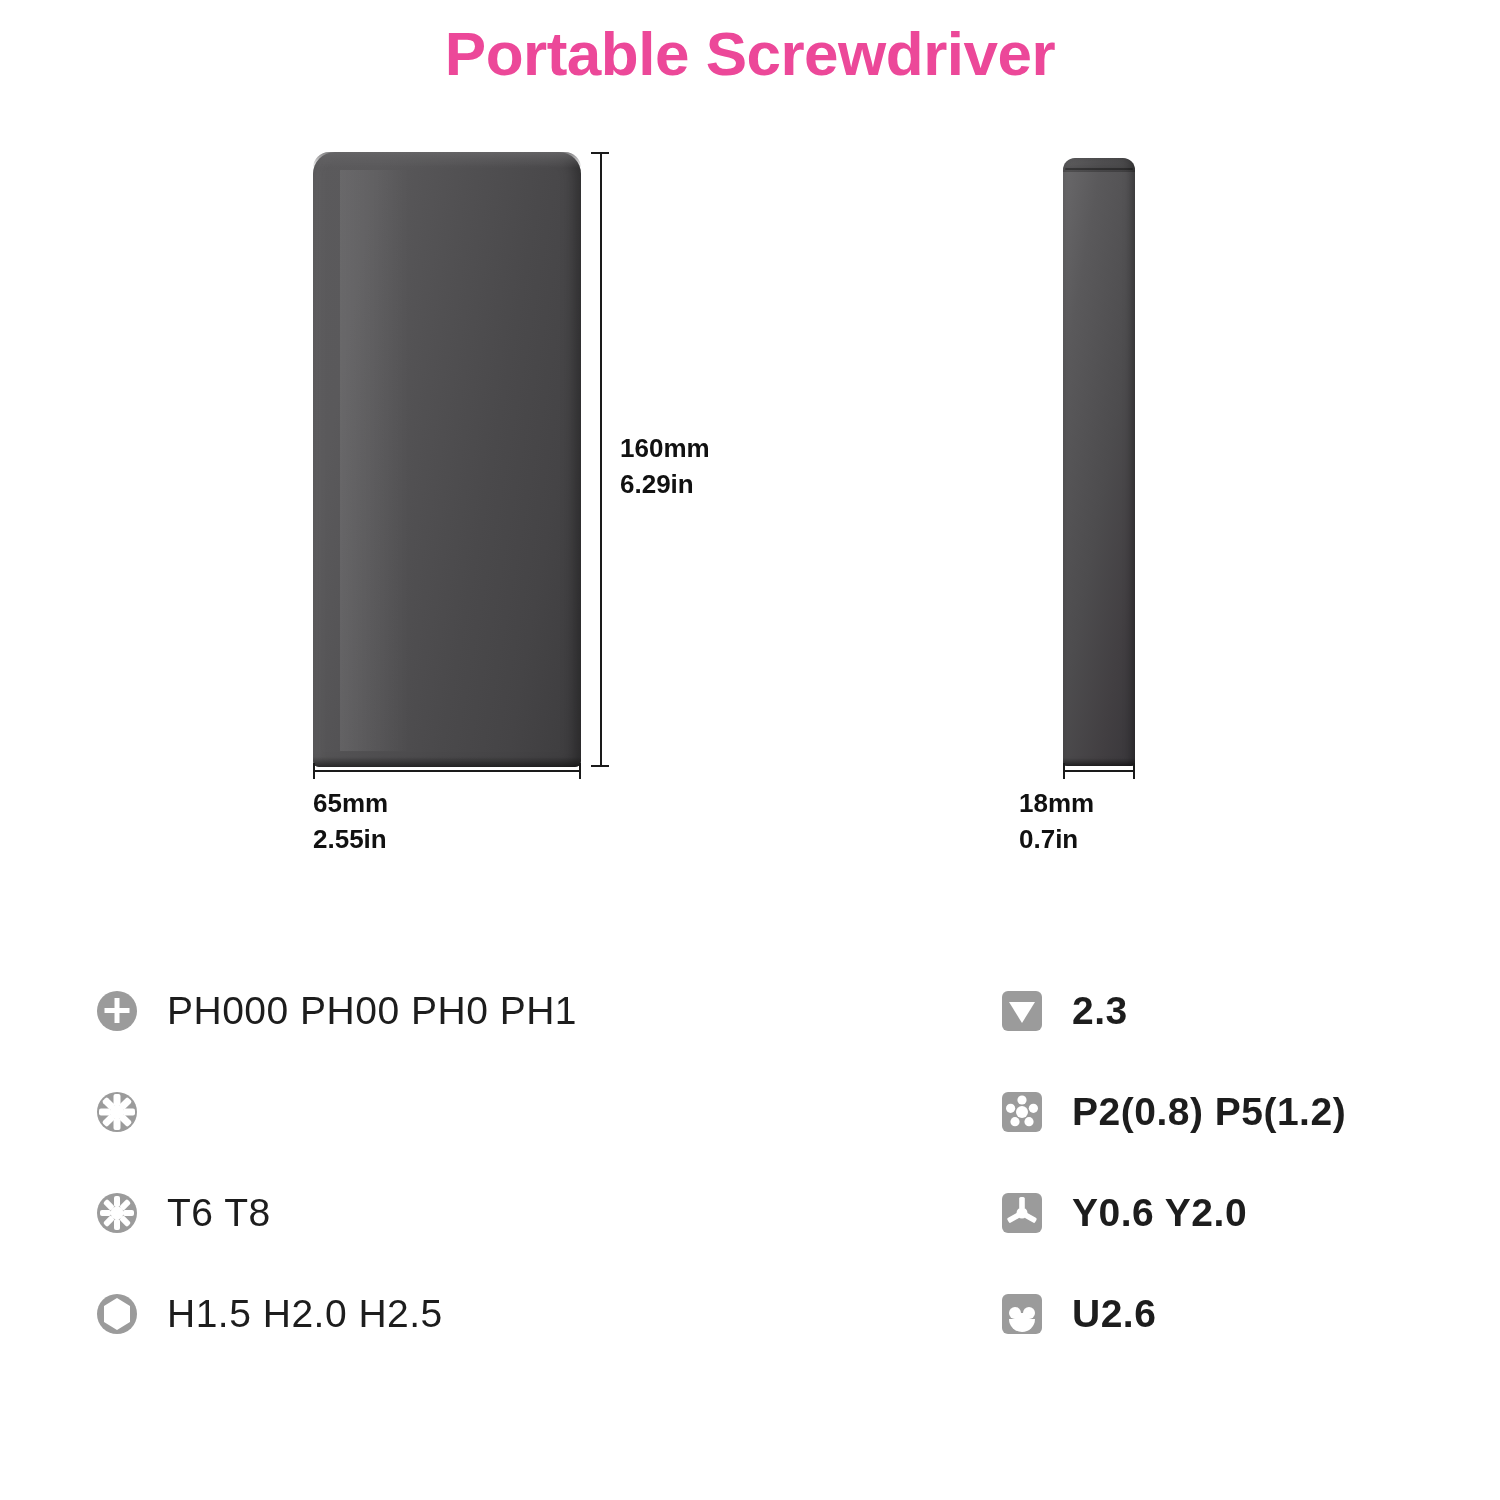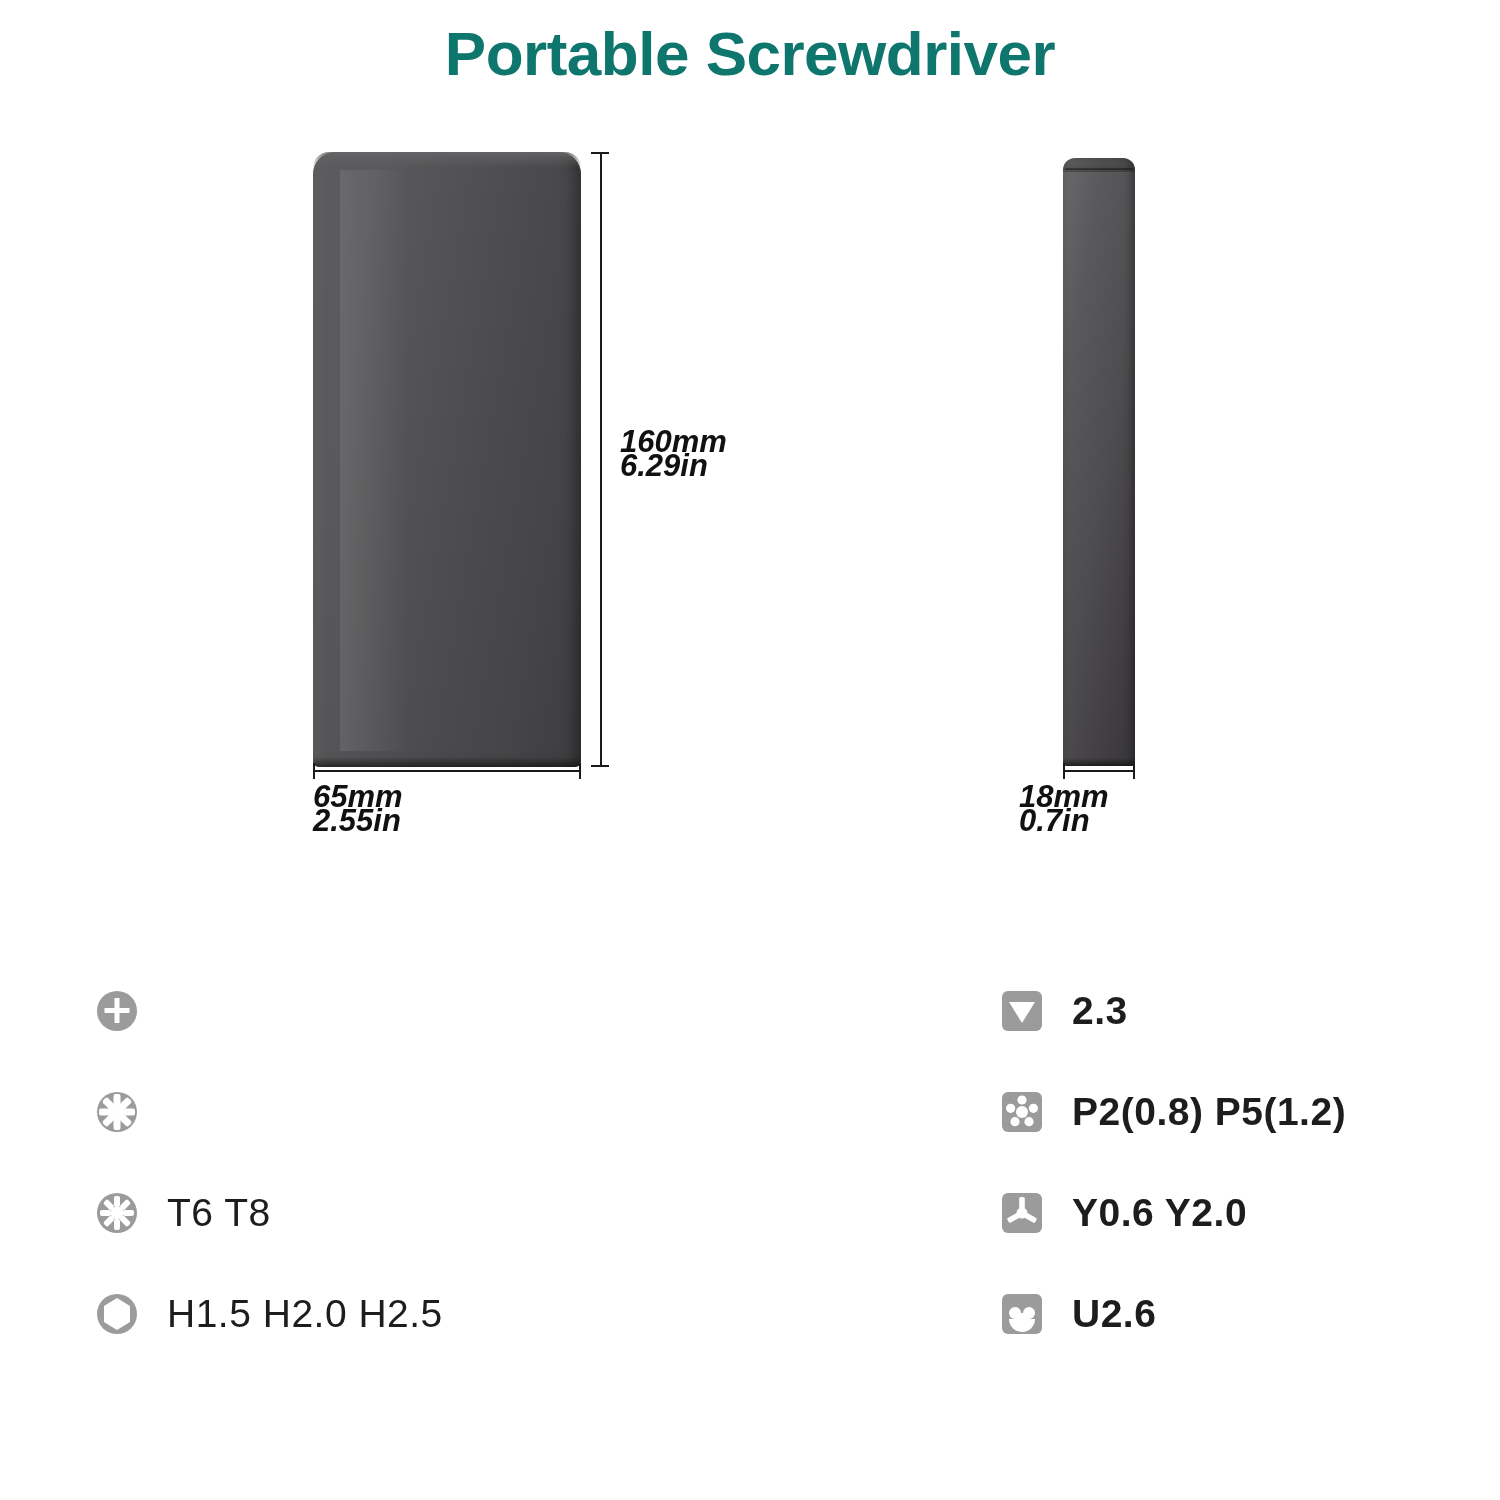--- a/index.html
+++ b/index.html
@@ -19,21 +19,21 @@
   
   .title {
     position: absolute;
     top: 18px;
     left: 0;
     width: 1500px;
     text-align: center;
     font-size: 62px;
     font-weight: bold;
     letter-spacing: -0.5px;
-    color: #0f766e;
+    color: #ec4899;
   }
 
   
   .product-area {
     position: absolute;
     top: 140px;
     left: 0;
     width: 1500px;
     height: 730px;
   }
@@ -143,24 +143,23 @@
     background: #1a1a1a;
   }
   .dim-tick-v {
     position: absolute;
     width: 2px;
     height: 16px;
     background: #1a1a1a;
   }
   .dim-label {
     position: absolute;
-    font-style: italic;
     font-weight: bold;
-    font-size: 31px;
-    line-height: 24px;
+    font-size: 26px;
+    line-height: 36px;
     color: #111111;
     white-space: pre-line;
   }
   .dim-label.center {
   }
 
   
   .bits {
     position: absolute;
     top: 960px;
@@ -240,20 +239,21 @@
 
   <div class="bit-col left">
 
     <div class="bit-row">
       <span class="bit-icon">
         <svg width="44" height="44" viewBox="0 0 44 44">
           <circle cx="22" cy="22" r="20" fill="#9b9b9b"></circle>
           <path d="M19.5 9 h5 v10 h10 v5 h-10 v10 h-5 v-10 h-10 v-5 h10 z" fill="#ffffff"></path>
         </svg>
       </span>
+      <span class="bit-text">PH000  PH00  PH0  PH1</span>
     </div>
 
 
     <div class="bit-row">
       <span class="bit-icon">
         <svg width="44" height="44" viewBox="0 0 44 44">
           <circle cx="22" cy="22" r="20" fill="#9b9b9b"></circle>
           <g fill="#ffffff">
             <circle cx="22" cy="22" r="7"></circle>
             <rect x="18.5" y="4" width="7" height="12" rx="2"></rect>

